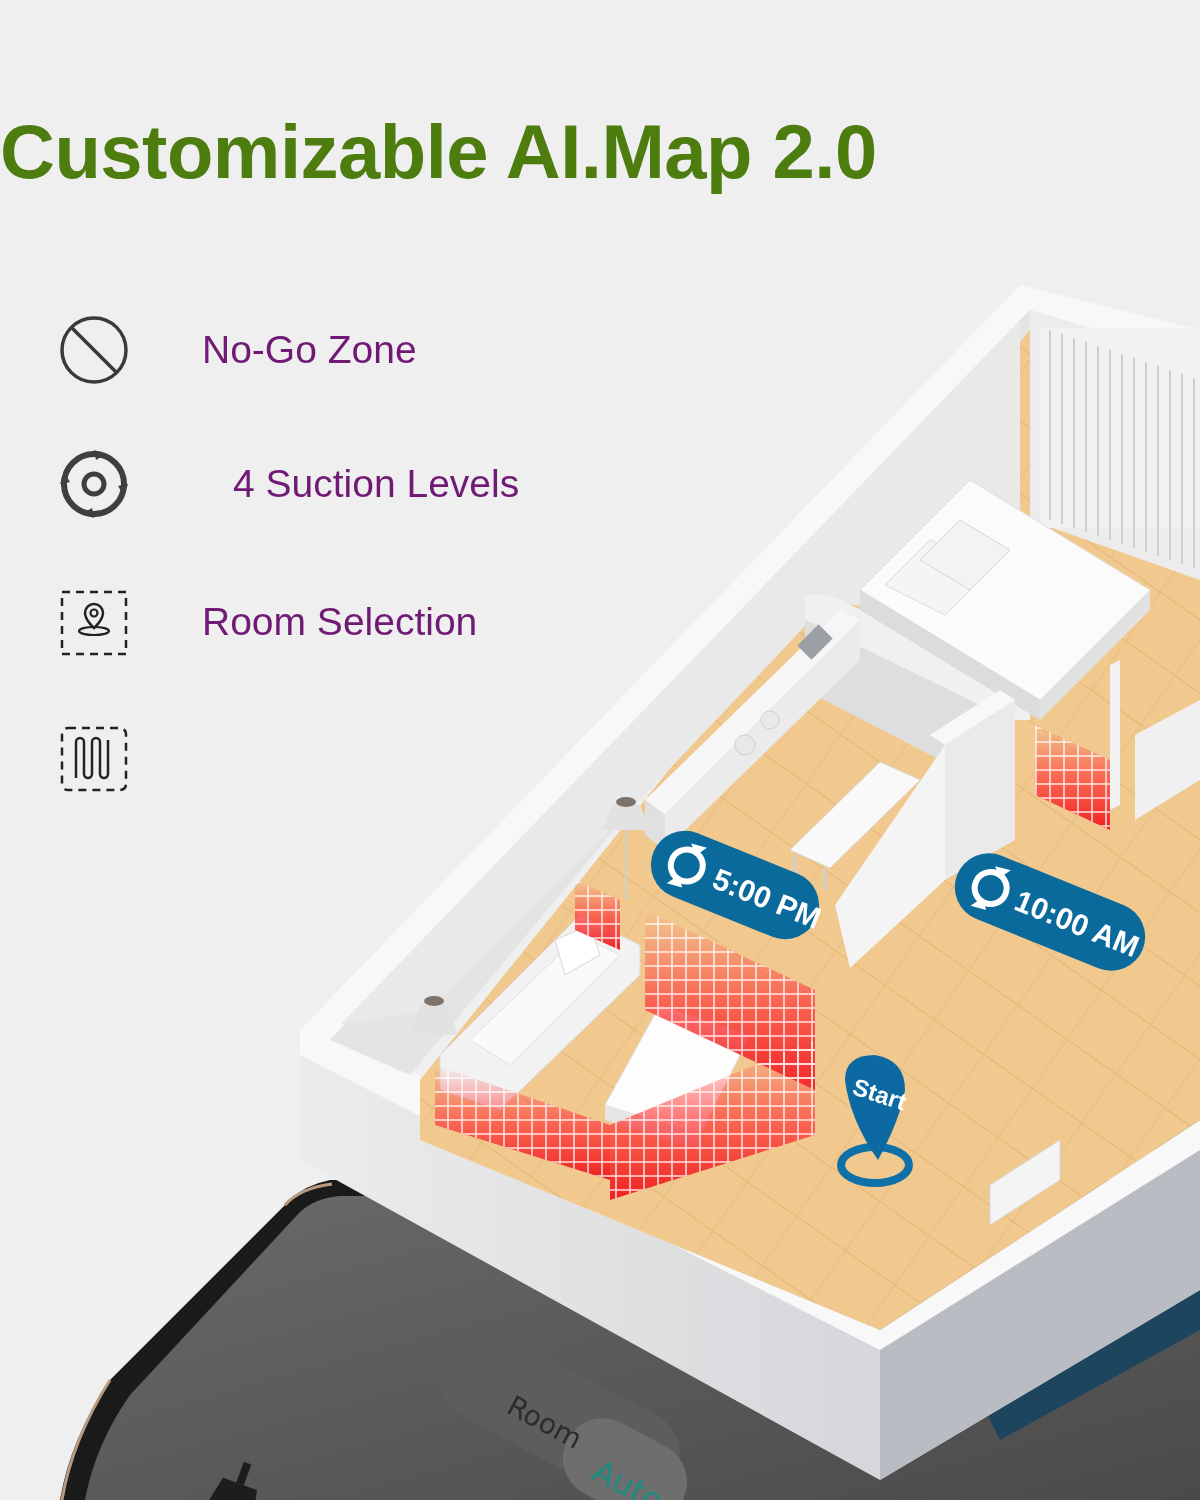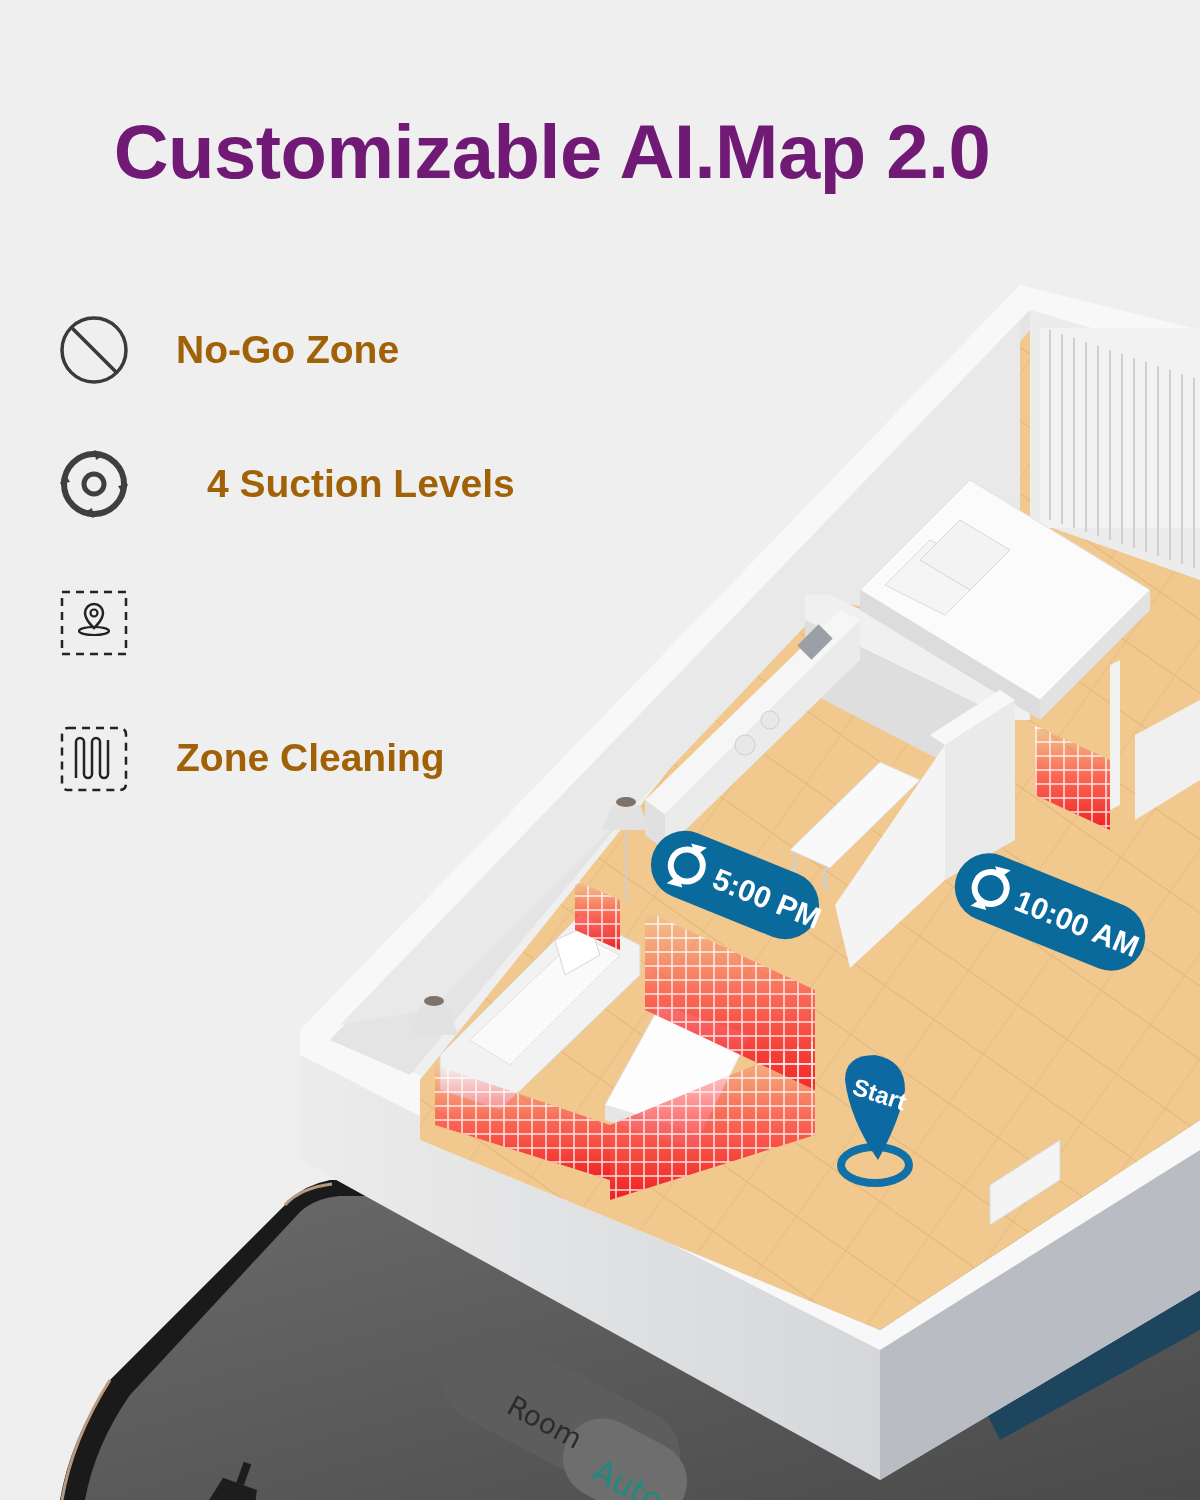--- a/index.html
+++ b/index.html
@@ -4,31 +4,31 @@
 <style>
   html, body { margin: 0; padding: 0; }
   body {
     width: 1200px; height: 1500px; overflow: hidden;
     background: #efefef;
     font-family: "Liberation Sans", "DejaVu Sans", sans-serif;
     position: relative;
   }
   .title {
     position: absolute; left: 0; top: 108px; width: 1104px;
-    text-align: center; font-size: 76px; font-weight: 700;
-    color: #701a75; letter-spacing: -0.5px;
+    text-align: left; font-size: 76px; font-weight: 700;
+    color: #4d7c0f; letter-spacing: -0.5px;
   }
   .features { position: absolute; left: 58px; top: 310px; }
   .feature {
     position: absolute; left: 0; width: 480px; height: 80px;
     display: flex; align-items: center;
   }
   .feature .icon { width: 72px; height: 72px; flex: 0 0 72px; }
   .feature .label {
-    margin-left: 46px; font-size: 39px; color: #a16207; font-weight: 700;
+    margin-left: 72px; font-size: 39px; color: #701a75; font-weight: 400;
   }
   .scene { position: absolute; left: 0; top: 0; width: 1200px; height: 1500px; }
   .pill-text { font-family: "Liberation Sans", sans-serif; font-weight: 700; fill: #fff; }
   .app-text { font-family: "DejaVu Sans", sans-serif; }
 </style>
 </head>
 <body>
 
 <div class="title">Customizable AI.Map 2.0</div>
 
@@ -58,27 +58,27 @@
     </svg>
     <span class="label">4 Suction Levels</span>
   </div>
   <div class="feature" style="top:272px;">
     <svg class="icon" viewBox="0 0 72 72">
       <rect x="4" y="6" width="64" height="62" fill="none" stroke="#222" stroke-width="2.5" stroke-dasharray="8 6"></rect>
       <path d="M36 18 a9 9 0 0 1 9 9 c0 7 -9 15 -9 15 c0 0 -9 -8 -9 -15 a9 9 0 0 1 9 -9z" fill="none" stroke="#222" stroke-width="2.5"></path>
       <circle cx="36" cy="27" r="3.5" fill="none" stroke="#222" stroke-width="2.2"></circle>
       <ellipse cx="36" cy="45" rx="15" ry="4" fill="none" stroke="#222" stroke-width="2.2"></ellipse>
     </svg>
+    <span class="label">Room Selection</span>
   </div>
   <div class="feature" style="top:408px;">
     <svg class="icon" viewBox="0 0 72 72">
       <rect x="4" y="6" width="64" height="62" rx="6" fill="none" stroke="#222" stroke-width="2.5" stroke-dasharray="8 6"></rect>
       <path d="M18 56 V20 a4 4 0 0 1 8 0 V52 a4 4 0 0 0 8 0 V20 a4 4 0 0 1 8 0 V52 a4 4 0 0 0 8 0 V18" fill="none" stroke="#222" stroke-width="2.5"></path>
     </svg>
-    <span class="label">Zone Cleaning</span>
   </div>
 </div>
 
 <svg class="scene" viewBox="0 0 1200 1500">
   <defs>
     <linearGradient id="phoneGrad" x1="0" y1="0" x2="1" y2="1">
       <stop offset="0" stop-color="#6a6a6a"></stop>
       <stop offset="1" stop-color="#4a4a4a"></stop>
     </linearGradient>
     <linearGradient id="wallSide" x1="0" y1="0" x2="1" y2="0">

